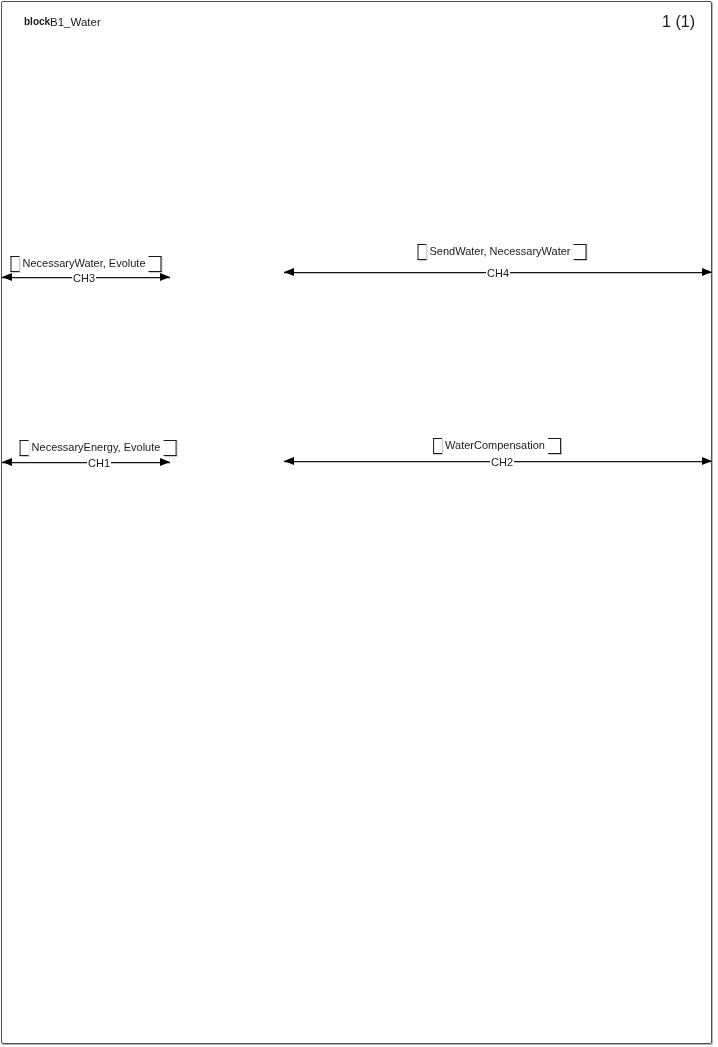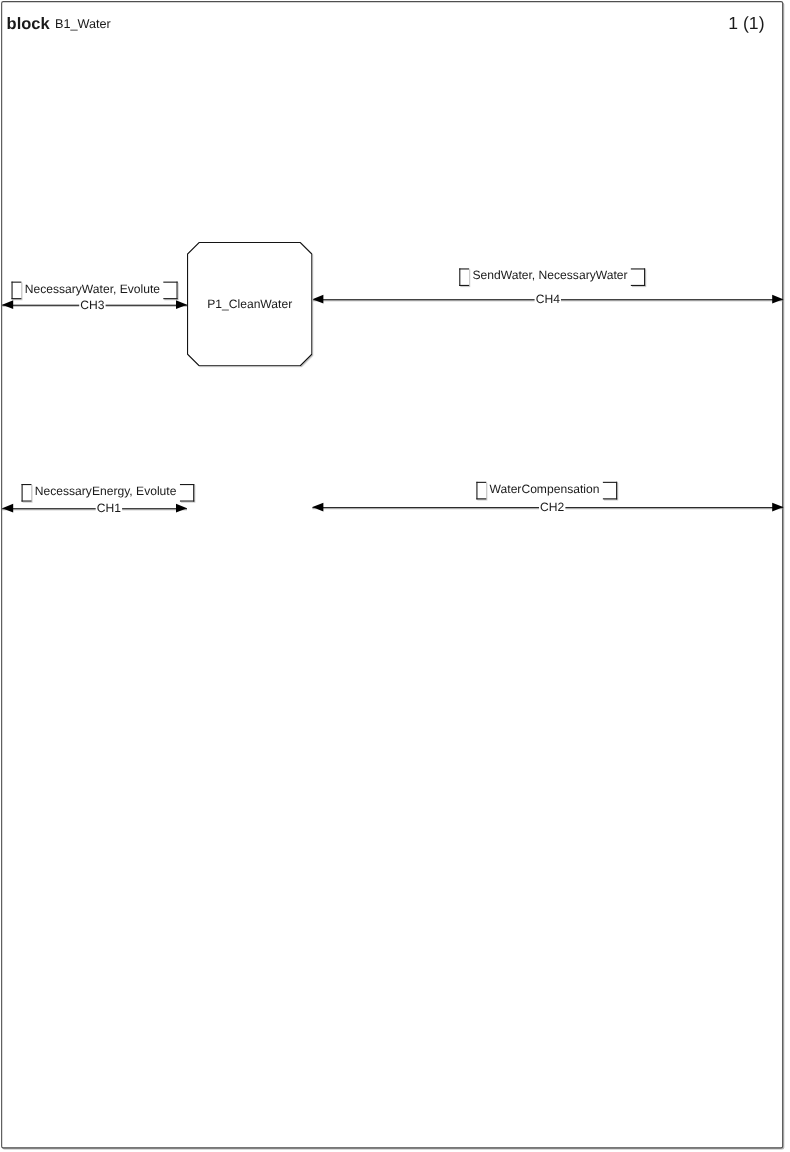--- a/index.html
+++ b/index.html
@@ -21,22 +21,22 @@
     position: absolute;
     left: 1px; top: 1px;
     width: 709px; height: 1041px;
     border: 1px solid #4f4f4f;
     border-radius: 2px;
     box-shadow: 1px 1px 0 #b5b5b5;
     background: #ffffff;
   }
   
   .hdr-kind {
-    position: absolute; left: 6px; top: 15px;
-    font-size: 15px; line-height: 14px; font-weight: bold;
+    position: absolute; left: 24px; top: 15px;
+    font-size: 10px; line-height: 14px; font-weight: bold;
   }
   .hdr-name {
     position: absolute; left: 50px; top: 15px;
     font-size: 11.5px; line-height: 14px;
   }
   .hdr-page {
     position: absolute; right: 23px; top: 15px;
     font-size: 16px; line-height: 14px;
   }
   
@@ -144,21 +144,15 @@
   <div class="arr r ch1-ar"></div>
   <div class="siglist ch1-sig">NecessaryEnergy, Evolute</div>
   <span class="chname ch1-name">CH1</span>
 
   <div class="hline ch2-line"></div>
   <div class="arr l ch2-al"></div>
   <div class="arr r ch2-ar"></div>
   <div class="siglist ch2-sig">WaterCompensation</div>
   <span class="chname ch2-name">CH2</span>
 
-  <div class="process proc-1">
-    <svg width="114" height="113" viewBox="0 0 114 113">
-      <path d="M 11 0.5 L 103 0.5 L 113.5 11 L 113.5 102 L 103 112.5 L 11 112.5 L 0.5 102 L 0.5 11 Z" fill="#ffffff" stroke="#141414" stroke-width="1"></path>
-    </svg>
-    <div class="plabel">P1_CleanWater</div>
-  </div>
 
 
 </div>
 
 </body></html>

